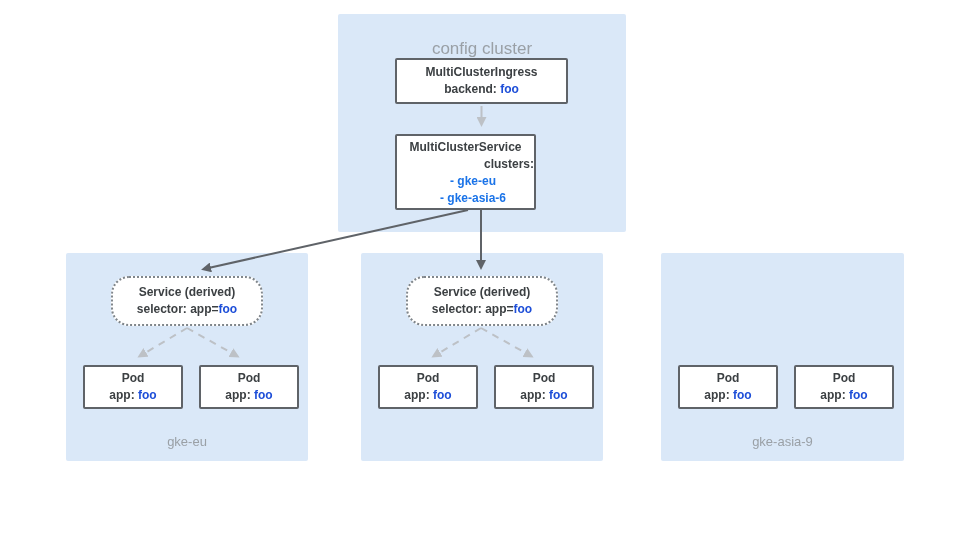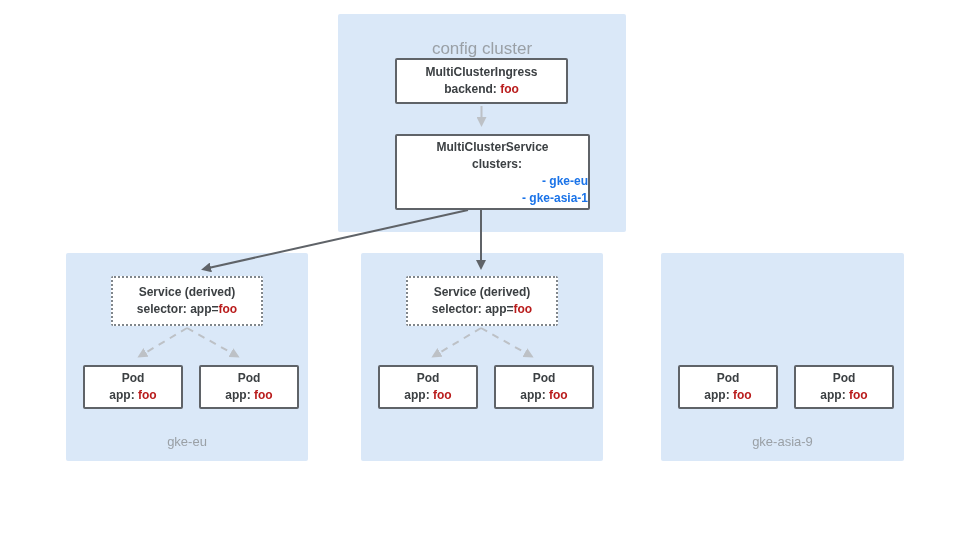--- a/index.html
+++ b/index.html
@@ -33,31 +33,31 @@
     position: absolute; background: #ffffff;
     border: 2px solid #5F6368; border-radius: 2px;
     color: #3C4043; font-size: 12px; font-weight: bold; line-height: 17px;
     display: flex; flex-direction: column; justify-content: center;
     text-align: center;
   }
   .node.dotted { border: 2px dotted #80868B; }
 
   
   #mci { left: 387px; top: 58px;  width: 173px; height: 46px; }
-  #mcs { left: 387px; top: 134px; width: 195px; height: 76px; justify-content: flex-start; padding-top: 3px; }
-  #mcs .mcs-line  { text-align: center; padding-left: 9px; }
-  #mcs .mcs-item  { text-align: right; padding-left: 15px; color: #1A73E8; }
+  #mcs { left: 387px; top: 134px; width: 141px; height: 76px; justify-content: flex-start; padding-top: 3px; }
+  #mcs .mcs-line  { text-align: right; padding-left: 9px; }
+  #mcs .mcs-item  { text-align: center; padding-left: 15px; color: #1A73E8; }
 
   
-  .svc { left: 45px; top: 23px; width: 152px; height: 50px; }
+  .svc { left: 45px; top: 23px; width: 152px; height: 50px; border-radius: 18px; }
   .pod { top: 112px; width: 100px; height: 44px; }
   .pod.p1 { left: 17px; }
   .pod.p2 { left: 133px; }
 
-  .blue { color: #b91c1c; }
+  .blue { color: #1d4ed8; }
 
   svg.arrows { position: absolute; left: 0; top: 0; pointer-events: none; }
   .line-dark   { stroke: #5F6368; stroke-width: 2; }
   .line-light  { stroke: #BDC1C6; stroke-width: 2; }
   .line-dashed { stroke: #BDC1C6; stroke-width: 2; stroke-dasharray: 7 6; }
 </style>
 </head>
 <body>
 
 <div class="stage">
@@ -111,21 +111,21 @@
 
   <div class="node" id="mci">
     <div>MultiClusterIngress</div>
     <div><span>backend:</span> <span class="blue">foo</span></div>
   </div>
 
   <div class="node" id="mcs">
     <div>MultiClusterService</div>
     <div class="mcs-line">clusters:</div>
     <div class="mcs-item">- gke-eu</div>
-    <div class="mcs-item">- gke-asia-1</div>
+    <div class="mcs-item">- gke-asia-6</div>
   </div>
 
   <svg class="arrows" width="960" height="540" viewBox="0 0 960 540">
     <defs>
       <marker id="headDark" viewBox="0 0 10 10" refX="7" refY="5" markerWidth="5" markerHeight="5" orient="auto">
         <path d="M0,0 L10,5 L0,10 z" fill="#5F6368"></path>
       </marker>
       <marker id="headLight" viewBox="0 0 10 10" refX="7" refY="5" markerWidth="5" markerHeight="5" orient="auto">
         <path d="M0,0 L10,5 L0,10 z" fill="#BDC1C6"></path>
       </marker>

